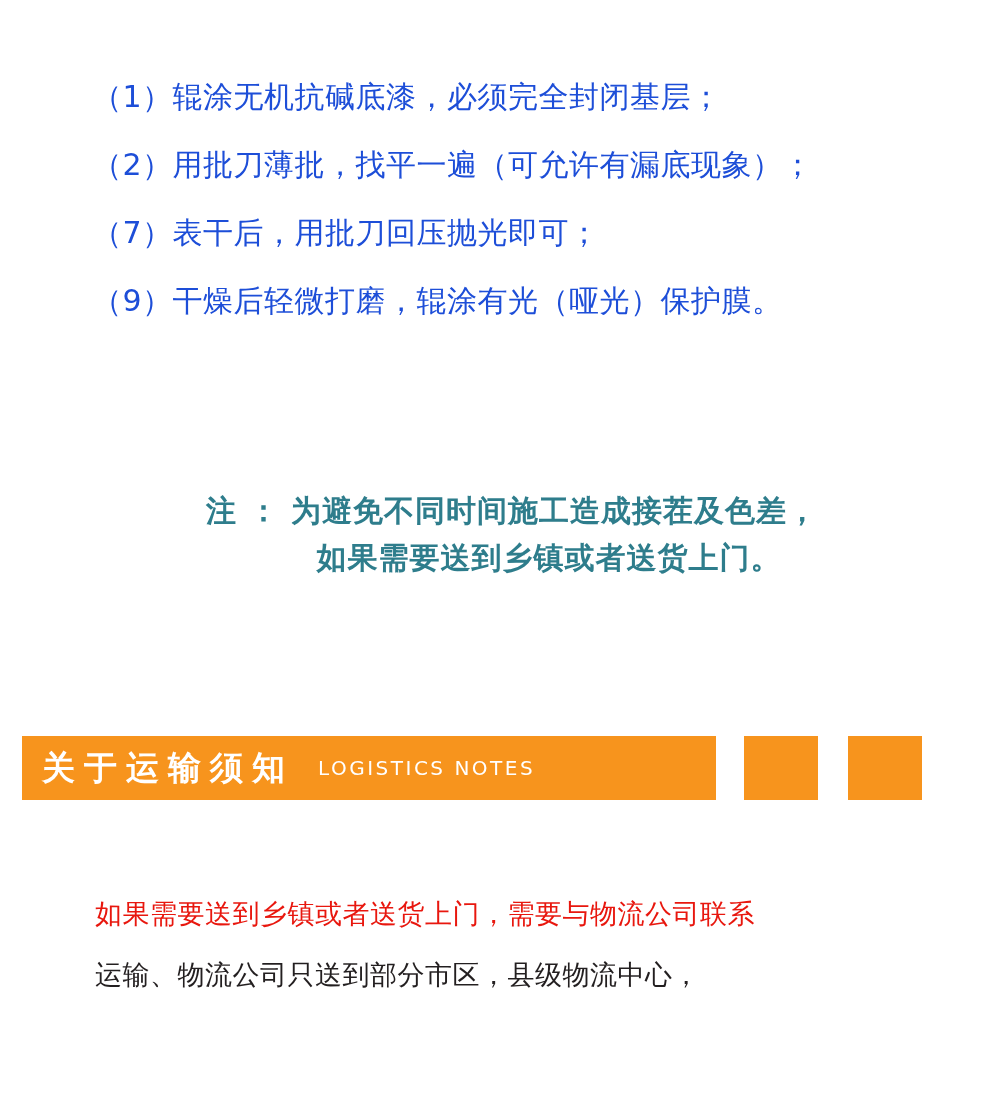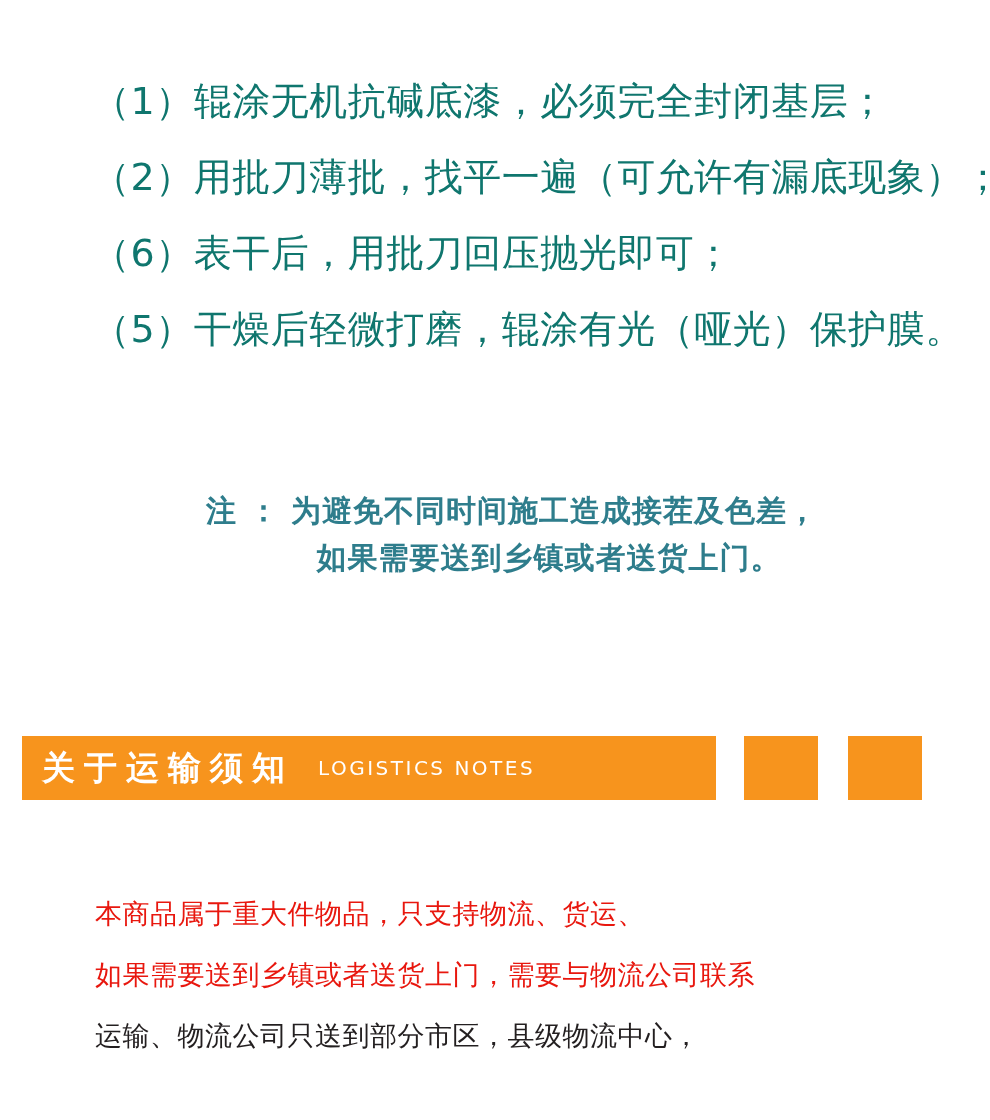--- a/index.html
+++ b/index.html
@@ -20,23 +20,23 @@
   }
 
   
   .steps {
     position: absolute;
     left: 92px;
     top: 82px;
     width: 840px;
   }
   .step-line {
-    font-size: 38px;
+    font-size: 30px;
     line-height: 1.0;
-    color: #0f766e;
+    color: #1d4ed8;
     margin-bottom: 38px;
     white-space: nowrap;
     letter-spacing: 0.5px;
   }
 
   
   .note {
     position: absolute;
     left: 92px;
     top: 488px;
@@ -125,40 +125,39 @@
   .log-black { color: #231f20; }
 </style>
 </head>
 <body>
 
 <div class="page">
 
   <div class="steps">
     <div class="step-line">（1）辊涂无机抗碱底漆，必须完全封闭基层；</div>
     <div class="step-line">（2）用批刀薄批，找平一遍（可允许有漏底现象）；</div>
-    <div class="step-line">（6）表干后，用批刀回压抛光即可；</div>
-    <div class="step-line">（5）干燥后轻微打磨，辊涂有光（哑光）保护膜。</div>
+    <div class="step-line">（7）表干后，用批刀回压抛光即可；</div>
+    <div class="step-line">（9）干燥后轻微打磨，辊涂有光（哑光）保护膜。</div>
   </div>
 
   <div class="note">
     <div class="note-l1">
       <span class="note-label">注 ：</span>
       <span>为避免不同时间施工造成接茬及色差，</span>
     </div>
     <div class="note-l2">如果需要送到乡镇或者送货上门。</div>
   </div>
 
   <div class="banner">
     <div class="banner-main">
       <span class="banner-cn">关于运输须知</span>
       <span class="banner-en">LOGISTICS NOTES</span>
     </div>
     <div class="banner-block-2"></div>
     <div class="banner-block-3"></div>
   </div>
 
   <div class="logistics">
-    <div class="log-line log-red">本商品属于重大件物品，只支持物流、货运、</div>
     <div class="log-line log-red">如果需要送到乡镇或者送货上门，需要与物流公司联系</div>
     <div class="log-line log-black">运输、物流公司只送到部分市区，县级物流中心，</div>
   </div>
 
 </div>
 
 </body></html>

